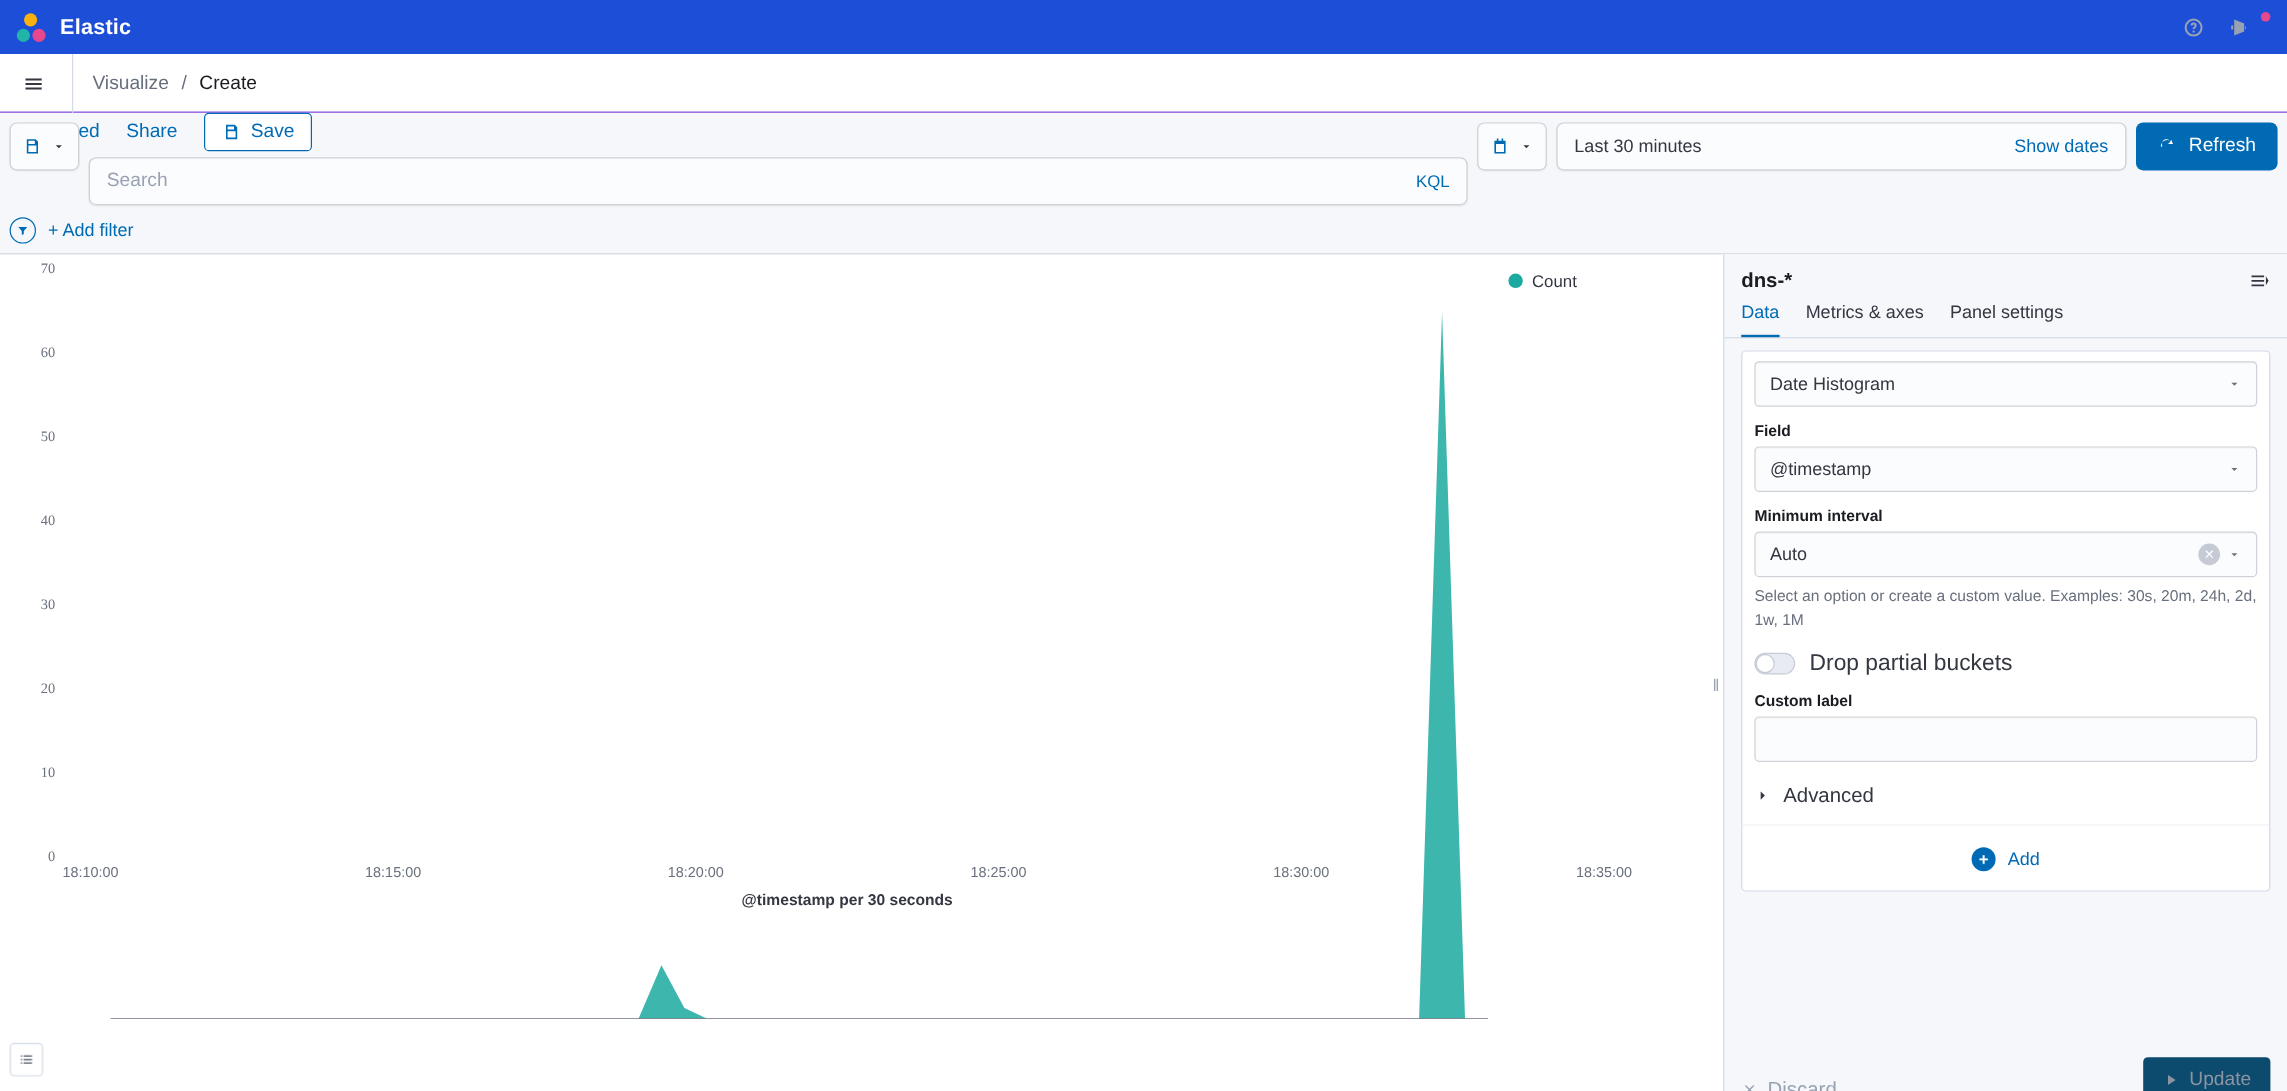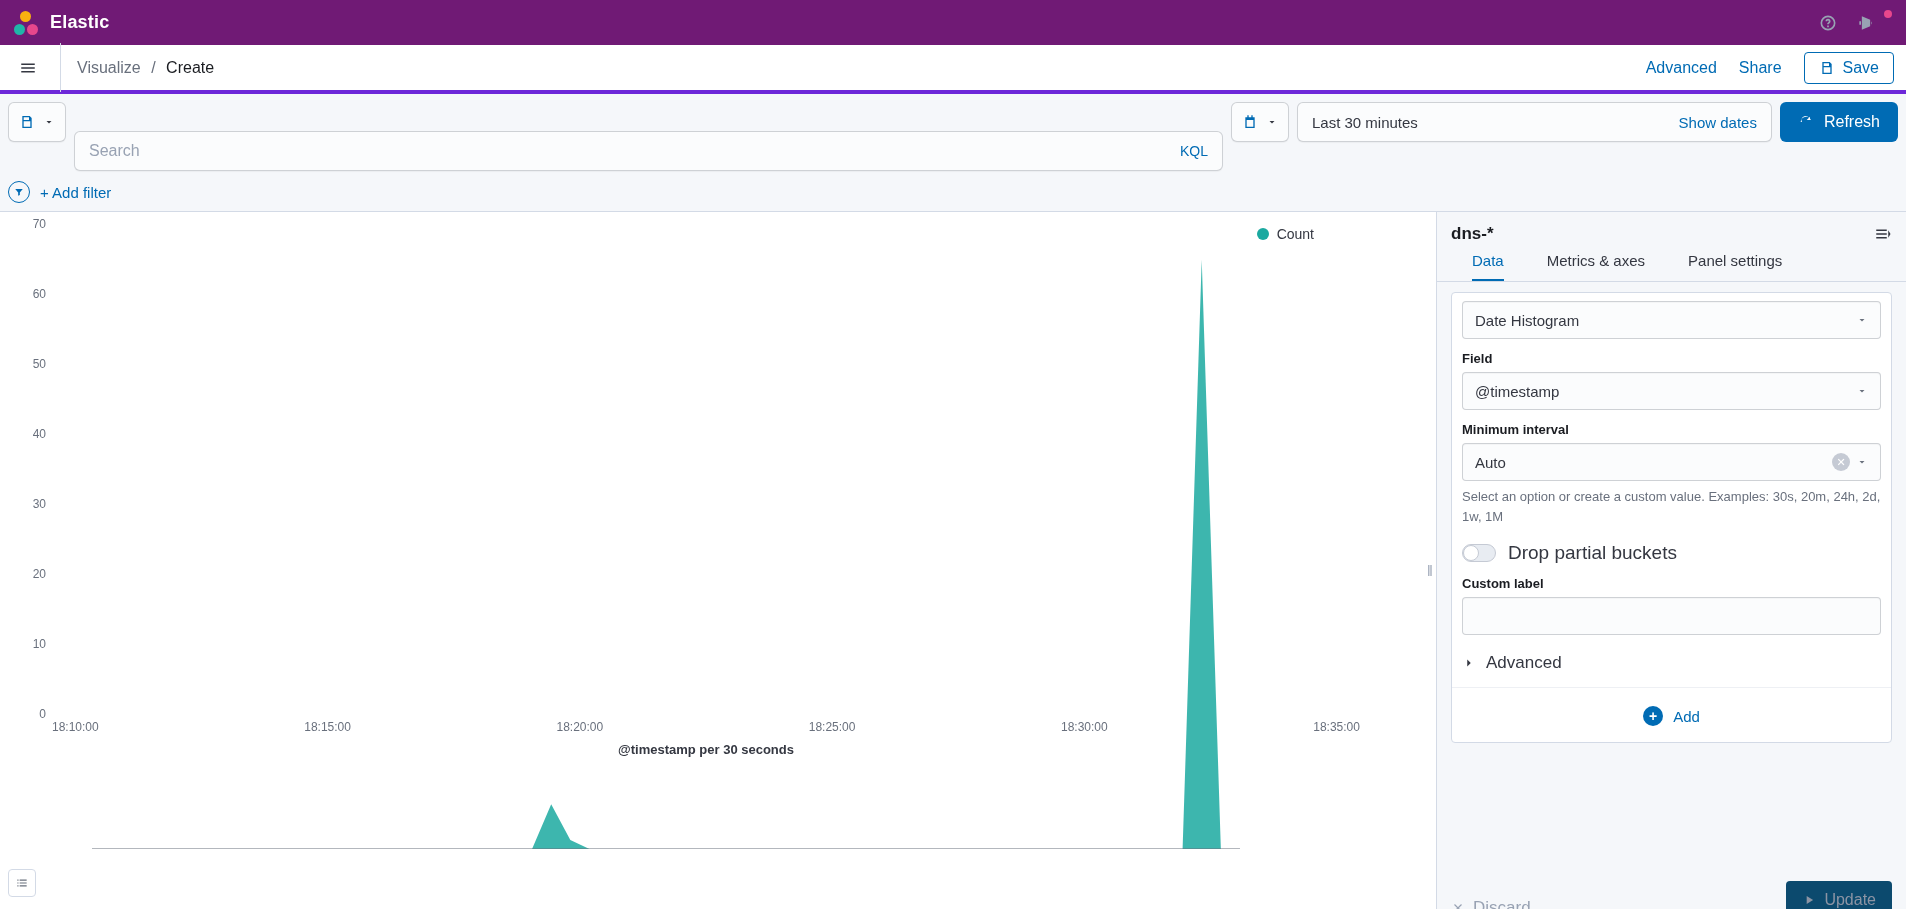--- a/index.html
+++ b/index.html
@@ -1,30 +1,30 @@
 <!DOCTYPE html>
 <html><head>
 <meta charset="utf-8">
 <style>
 * { box-sizing: border-box; margin: 0; padding: 0; }
 body { font-family: -apple-system, BlinkMacSystemFont, "Segoe UI", Helvetica, Arial, sans-serif; font-size: 14px; color: #343741; background: #fff; overflow: hidden; }
 
-.topbar { height: 45px; background: #701a75; display: flex; align-items: center; padding: 0 14px; justify-content: space-between; }
+.topbar { height: 45px; background: #1d4ed8; display: flex; align-items: center; padding: 0 14px; justify-content: space-between; }
 .topbar-left { display: flex; align-items: center; gap: 12px; }
 .logo-cluster { position: relative; width: 24px; height: 24px; }
 .logo-cluster span { position: absolute; width: 11px; height: 11px; border-radius: 50%; }
 .logo-cluster .c1 { background: #f9b110; top: 0; left: 6px; }
 .logo-cluster .c2 { background: #20b5a8; bottom: 0; left: 0; }
 .logo-cluster .c3 { background: #e7478c; bottom: 0; right: 0; }
 .brand { color: #fff; font-size: 18px; font-weight: 600; letter-spacing: .2px; }
 .topbar-right { display: flex; align-items: center; gap: 18px; }
 .topbar-right svg { fill: #98a2b3; }
 .news-dot { width: 8px; height: 8px; background: #e7478c; border-radius: 50%; margin-left: -10px; margin-top: -18px; }
 
-.subbar { height: 49px; border-bottom: 4px solid #6d28d9; display: flex; align-items: center; padding: 0 12px; justify-content: space-between; }
+.subbar { height: 49px; border-bottom: 1px solid #6d28d9; display: flex; align-items: flex-start; padding: 0 12px; justify-content: space-between; flex-direction: column; }
 .subbar-left { display: flex; align-items: center; }
 .hamburger { width: 32px; height: 32px; border: 1px solid transparent; border-radius: 4px; display: flex; align-items: center; justify-content: center; cursor: pointer; }
 .vl { width: 1px; height: 49px; background: #d3dae6; margin: 0 16px; }
 .breadcrumb { font-size: 16px; }
 .breadcrumb .dim { color: #69707d; }
 .breadcrumb .sep { color: #69707d; margin: 0 6px; }
 .breadcrumb .cur { color: #1a1c21; font-weight: 500; }
 .subbar-right { display: flex; align-items: center; gap: 22px; }
 .link-blue { color: #006bb4; font-size: 16px; cursor: pointer; }
 .save-btn { display: flex; align-items: center; gap: 8px; border: 1px solid #006bb4; color: #006bb4; padding: 6px 14px; border-radius: 4px; font-size: 16px; cursor: pointer; background: #fff; }
@@ -46,35 +46,35 @@
 .filter-row { display: flex; align-items: center; gap: 10px; margin-top: 10px; }
 .filter-icon { width: 22px; height: 22px; border: 1.5px solid #006bb4; border-radius: 50%; display: flex; align-items: center; justify-content: center; }
 .add-filter { color: #006bb4; font-size: 15px; cursor: pointer; }
 
 .main { display: flex; height: calc(909px - 45px - 49px - 98px); }
 .chart-area { flex: 1; position: relative; padding: 12px 24px 6px 12px; }
 .legend { position: absolute; top: 14px; right: 110px; display: flex; align-items: center; gap: 8px; font-size: 14px; color: #343741; }
 .legend-dot { width: 12px; height: 12px; border-radius: 50%; background: #1ba9a0; }
 
 .chart-grid { position: relative; height: 490px; margin-left: 40px; margin-right: 80px; }
-.ylab { position: absolute; left: -36px; font-size: 12px; color: #69707d; transform: translateY(-50%); text-align: right; width: 30px; }
+.ylab { position: absolute; left: -36px; font-size: 12px; color: #69707d; transform: translateY(-50%); text-align: right; width: 30px; font-family: Liberation Serif, serif; }
 .xaxis { display: flex; justify-content: space-between; margin: 6px 40px 0 40px; }
 .xlab { font-size: 12px; color: #69707d; }
 .xtitle { text-align: center; font-size: 13px; font-weight: 600; color: #343741; margin-top: 8px; }
 .yaxis-title { position: absolute; left: -6px; top: 50%; transform: rotate(-90deg) translateX(50%); transform-origin: left; font-size: 13px; font-weight: 600; color: #343741; }
 
 .chart-svg { position: absolute; left: 40px; right: 80px; top: 0; bottom: 0; }
 
 .resize-handle { width: 12px; display: flex; align-items: center; justify-content: center; color: #98a2b3; font-size: 14px; cursor: col-resize; }
 
 .sidepanel { width: 470px; background: #f5f7fa; border-left: 1px solid #d3dae6; display: flex; flex-direction: column; }
 .sp-head { display: flex; align-items: center; justify-content: space-between; padding: 12px 14px 0; }
 .sp-title { font-size: 17px; font-weight: 700; color: #1a1c21; }
 .sp-tabs { display: flex; gap: 22px; padding: 8px 14px 0; border-bottom: 1px solid #d3dae6; }
-.sp-tab { padding-bottom: 10px; font-size: 15px; color: #343741; cursor: pointer; border-bottom: 2px solid transparent; margin-left: 21px; }
+.sp-tab { padding-bottom: 10px; font-size: 15px; color: #343741; cursor: pointer; border-bottom: 2px solid transparent; }
 .sp-tab.active { color: #006bb4; border-bottom-color: #006bb4; font-weight: 500; }
 .sp-body { flex: 1; overflow-y: auto; padding: 10px 14px; }
 .card { background: #fff; border: 1px solid #d3dae6; border-radius: 4px; padding: 8px 0; }
 .form-label { font-size: 13px; font-weight: 600; color: #1a1c21; margin: 12px 10px 6px; }
 .select-field { border: 1px solid rgba(32,38,55,.2); background: #fbfcfd; border-radius: 4px; height: 38px; margin: 0 10px; display: flex; align-items: center; padding: 0 12px; justify-content: space-between; color: #343741; font-size: 15px; box-shadow: inset 0 1px 1px rgba(0,0,0,.03); }
 .select-field .clear-x { width: 18px; height: 18px; background: #c5cad4; border-radius: 50%; color: #fff; display: inline-flex; align-items: center; justify-content: center; font-size: 11px; margin-right: -2px; }
 .select-field .caret-wrap { display: flex; align-items: center; gap: 8px; }
 .help-text { font-size: 13px; color: #69707d; margin: 6px 10px 0; line-height: 1.5; }
 .switch-row { display: flex; align-items: center; gap: 12px; margin: 16px 10px 4px; }
 .switch { width: 34px; height: 18px; background: #e8ecf2; border: 1px solid #c5cad4; border-radius: 10px; position: relative; }

